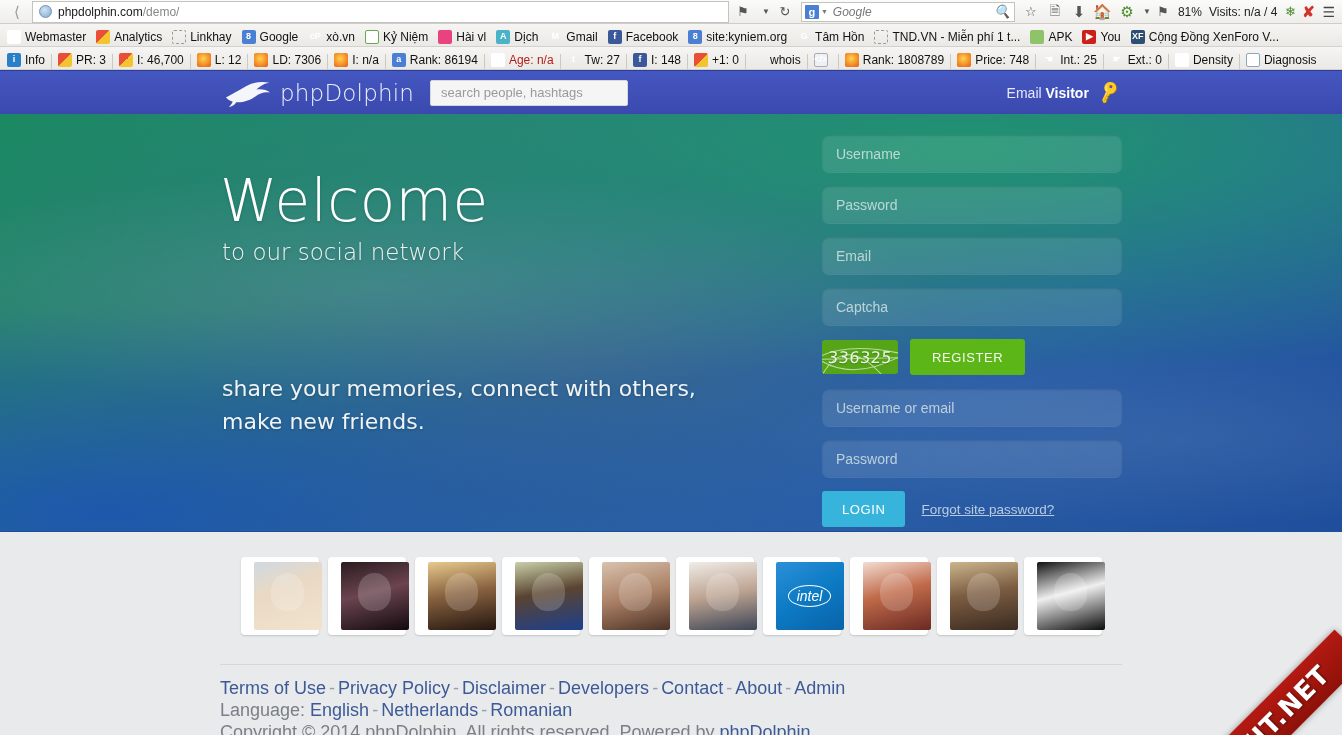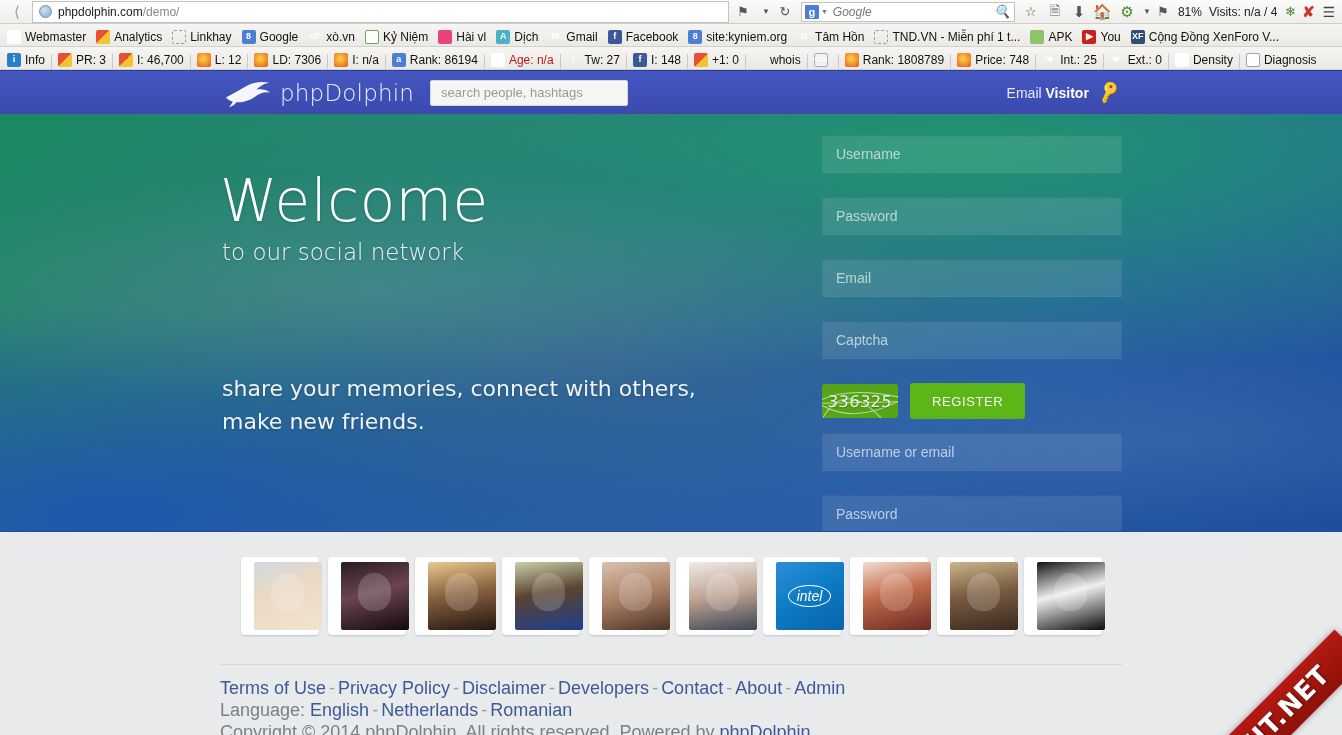--- a/index.html
+++ b/index.html
@@ -175,22 +175,22 @@
   .tagline {
     position: absolute; left: 2px; top: 258px;
     font-size: 22px; color: #eef3f6; font-weight: 400; line-height: 33px;
     font-family: "DejaVu Sans", sans-serif;
     text-shadow: 0 1px 3px rgba(0,0,0,.22);
   }
 
   
   .forms { position: absolute; right: 0; top: 21px; width: 300px; }
   .fld {
-    width: 300px; height: 37px; margin-bottom: 25px;
-    border: none; border-radius: 1px;
+    width: 300px; height: 37px; margin-bottom: 14px;
+    border: none; border-radius: 7px;
     background: rgba(255,255,255,.10);
     box-shadow: inset 0 1px 2px rgba(0,0,0,.13), 0 1px 0 rgba(255,255,255,.12);
     color: #e9f2f0; font-size: 14px; padding: 0 14px;
     font-family: "Liberation Sans", sans-serif;
     display: flex; align-items: center;
   }
   .fld .ph { color: rgba(233,242,240,.72); }
   .cap-row { display: flex; align-items: center; gap: 12px; margin: 3px 0 14px 0; }
   .captcha {
     width: 76px; height: 34px; border-radius: 3px;

